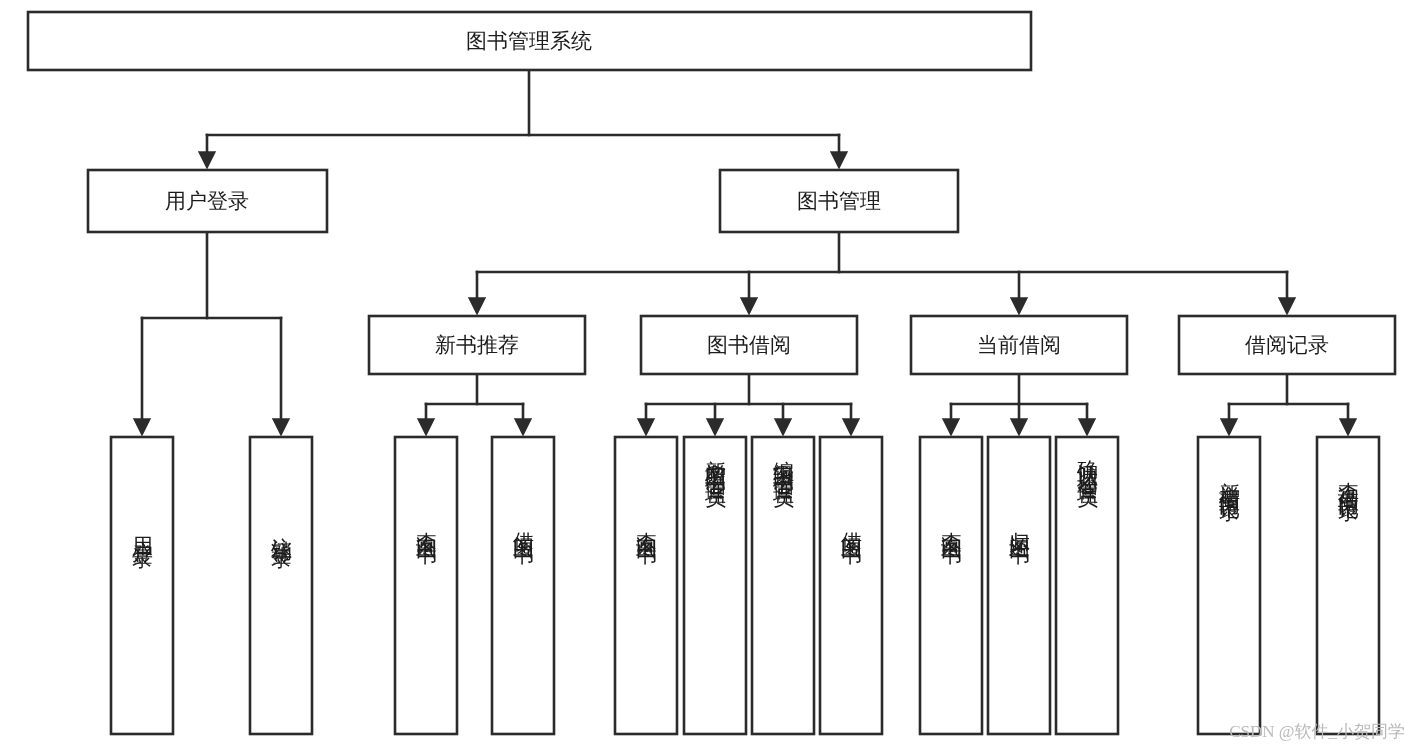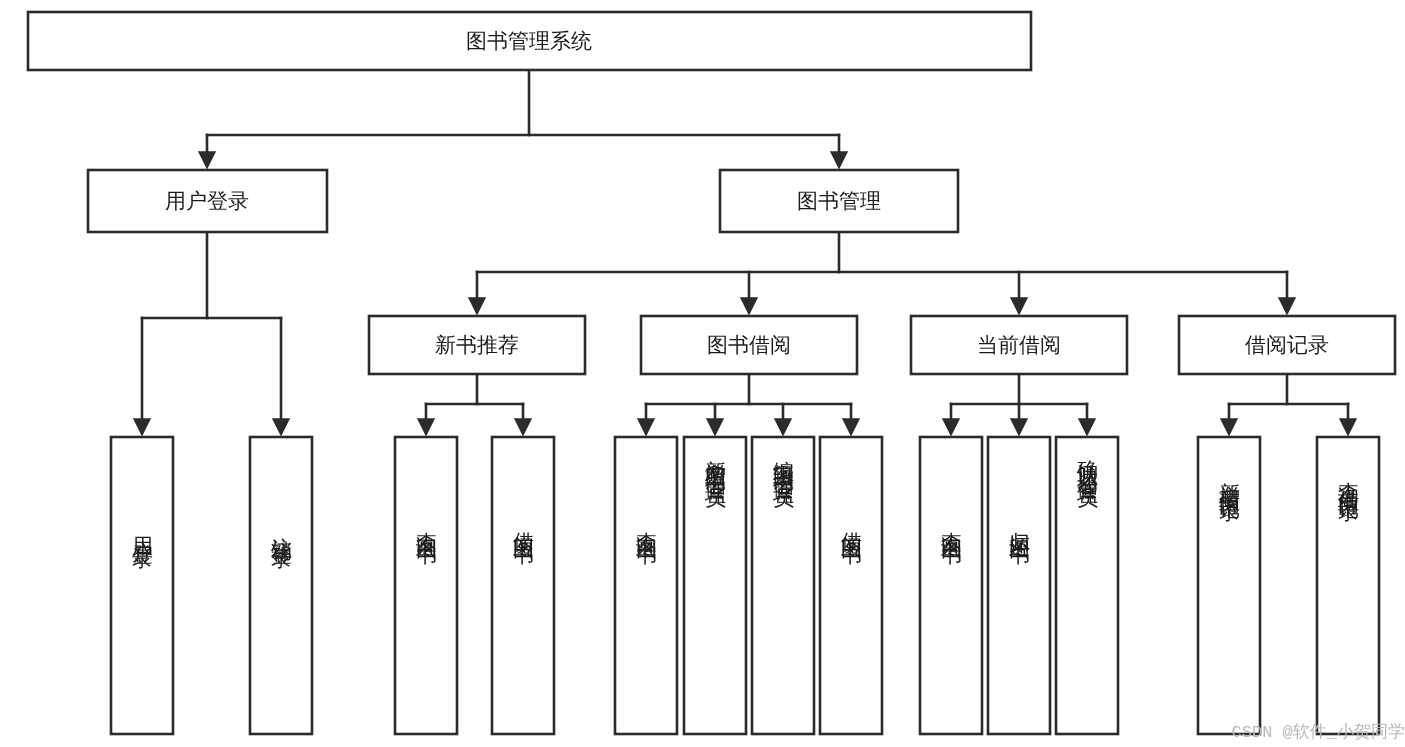--- a/index.html
+++ b/index.html
@@ -56,21 +56,21 @@
     letter-spacing: 4px;
     color: #1c1c1c;
     white-space: nowrap;
     transform: translate(-50%, 0);
     user-select: none;
   }
   .watermark {
     position: absolute;
     right: 8px;
     bottom: 4px;
-    font-family: Liberation Mono, monospace;
+    font-family: Liberation Serif, serif;
     font-size: 17px;
     color: #b9b9b9;
     white-space: nowrap;
     user-select: none;
   }
 </style>
 </head>
 <body>
 
 <div id="diagram-root">

